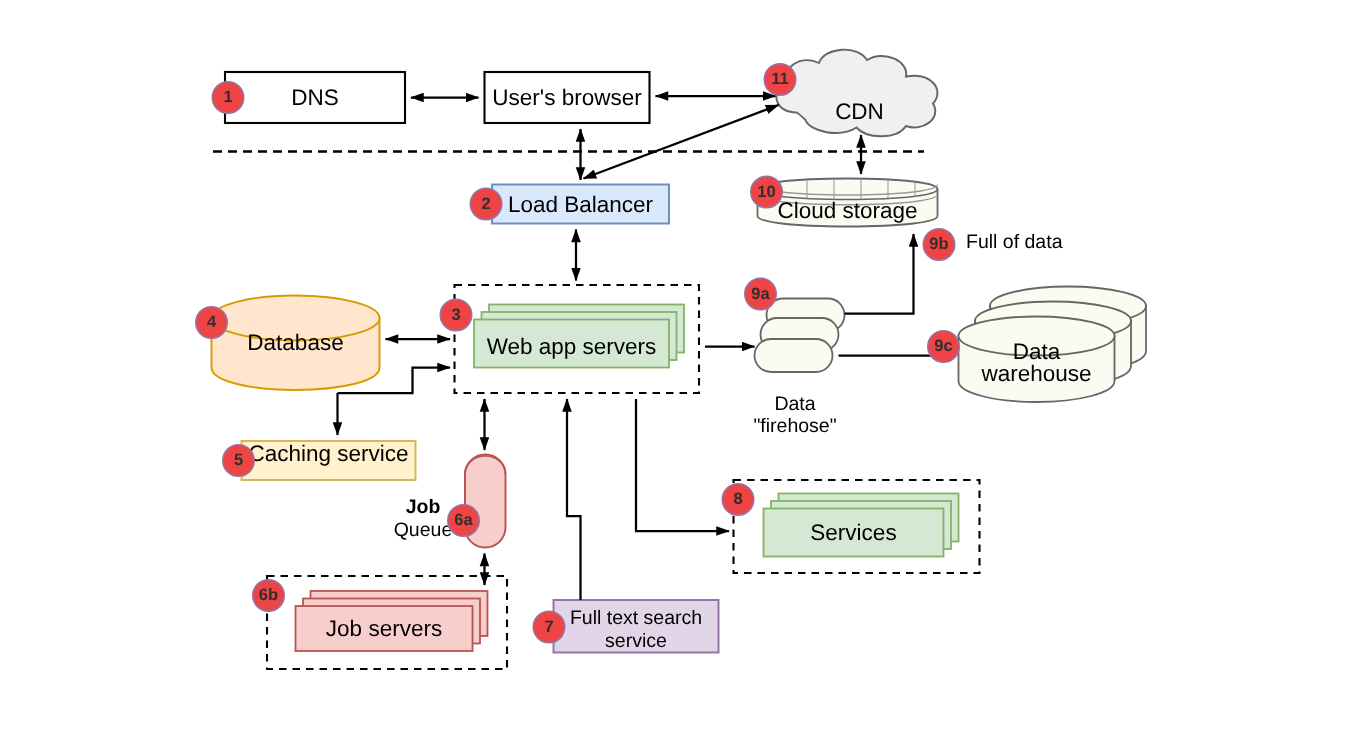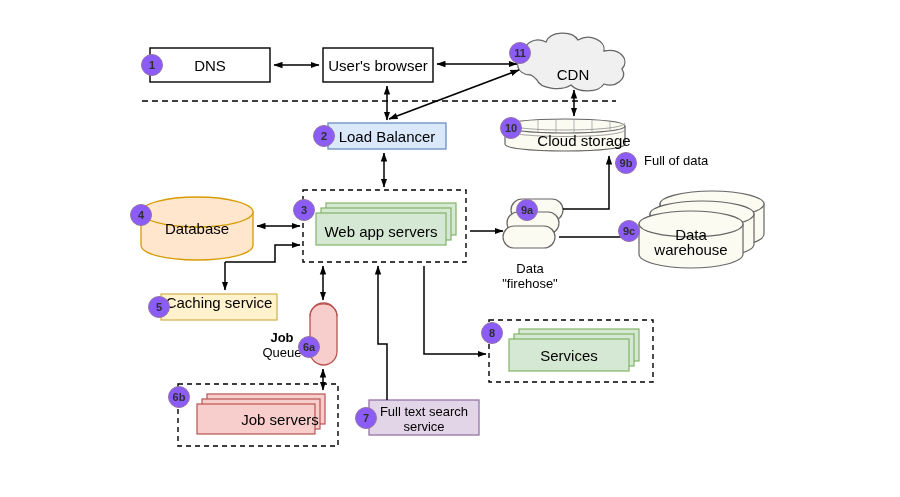--- a/index.html
+++ b/index.html
@@ -30,21 +30,21 @@
     color: #000000;
     font-size: 15px;
     line-height: 15px;
     pointer-events: none;
   }
   .badge {
     position: absolute;
     width: 22px;
     height: 22px;
     border-radius: 50%;
-    background: #8b5cf6;
+    background: #ef4444;
     border: 1px solid #9673a6;
     color: #2f2f2f;
     font-size: 11px;
     font-weight: bold;
     display: flex;
     align-items: center;
     justify-content: center;
     box-sizing: border-box;
   }
   .free-label {
@@ -199,53 +199,53 @@
   </svg>
 
   <div class="node-label" style="left:150px;top:48px;width:120px;height:34px;">DNS</div>
 
   <div class="node-label" style="left:323px;top:48px;width:110px;height:34px;">User's browser</div>
 
   <div class="node-label" style="left:528px;top:62px;width:90px;height:24px;">CDN</div>
 
   <div class="node-label" style="left:328px;top:123px;width:118px;height:26px;">Load Balancer</div>
 
-  <div class="node-label" style="left:505px;top:131px;width:120px;height:18px;padding-left:19px;">Cloud storage</div>
+  <div class="node-label" style="left:505px;top:131px;width:120px;height:18px;">Cloud storage</div>
 
   <div class="node-label" style="left:316px;top:213px;width:130px;height:37px;border-radius:15px;">Web app servers</div>
 
   <div class="node-label" style="left:141px;top:218px;width:112px;height:20px;">Database</div>
 
   <div class="free-label" style="left:495px;top:261px;width:70px;">Data</div>
   <div class="free-label" style="left:495px;top:276px;width:70px;">"firehose"</div>
 
   <div class="node-label" style="left:639px;top:232px;width:104px;height:20px;">Data warehouse</div>
 
   <div class="node-label" style="left:161px;top:294px;width:116px;height:16px;">Caching service</div>
 
   <div class="free-label" style="left:258px;top:330px;width:48px;font-weight:bold;">Job</div>
   <div class="free-label" style="left:258px;top:345px;width:48px;">Queue</div>
 
-  <div class="node-label" style="left:197px;top:404px;width:118px;height:30px;padding-left:24px;">Job servers</div>
+  <div class="node-label" style="left:197px;top:404px;width:118px;height:30px;">Job servers</div>
 
   <div class="free-label" style="left:369px;top:404px;width:110px;">Full text search</div>
   <div class="free-label" style="left:369px;top:419px;width:110px;">service</div>
 
   <div class="node-label" style="left:509px;top:339px;width:120px;height:32px;">Services</div>
 
   <div class="free-label" style="left:644px;top:153px;width:110px;text-align:left;">Full of data</div>
 
   <div class="badge" style="left:141px;top:54px;">1</div>
   <div class="badge" style="left:313px;top:125px;">2</div>
   <div class="badge" style="left:293px;top:199px;">3</div>
   <div class="badge" style="left:130px;top:204px;">4</div>
   <div class="badge" style="left:148px;top:296px;">5</div>
   <div class="badge" style="left:298px;top:312px;margin-top:24px;">6a</div>
   <div class="badge" style="left:168px;top:386px;">6b</div>
   <div class="badge" style="left:355px;top:407px;">7</div>
   <div class="badge" style="left:481px;top:322px;">8</div>
-  <div class="badge" style="left:496px;top:199px;margin-left:20px;">9a</div>
+  <div class="badge" style="left:496px;top:185px;">9a</div>
   <div class="badge" style="left:615px;top:152px;">9b</div>
   <div class="badge" style="left:618px;top:220px;">9c</div>
   <div class="badge" style="left:500px;top:117px;">10</div>
   <div class="badge" style="left:509px;top:42px;">11</div>
 
 </div>
 
 </body></html>

